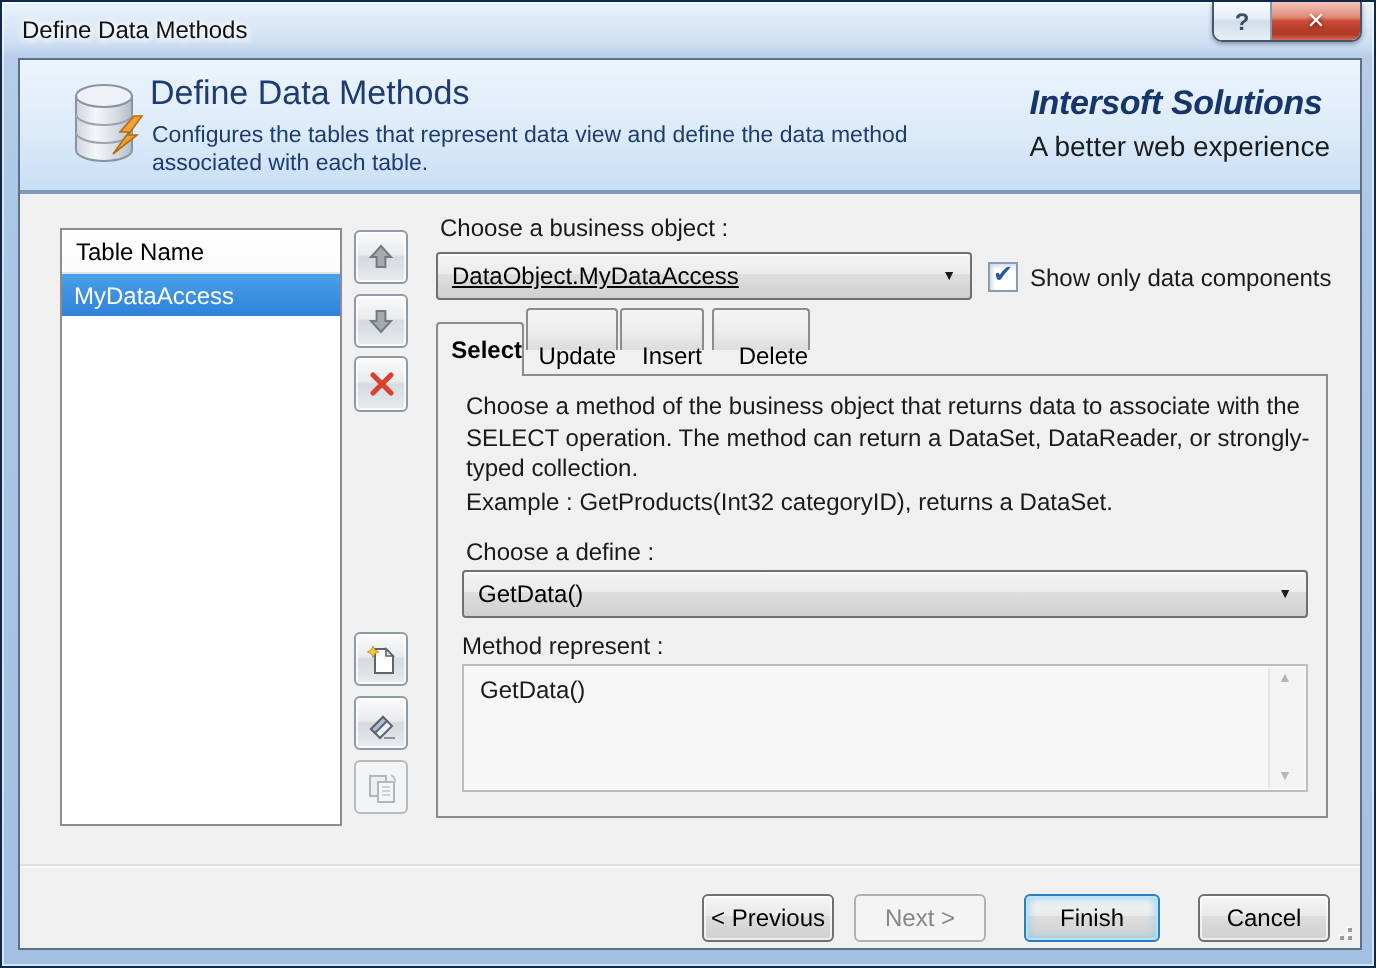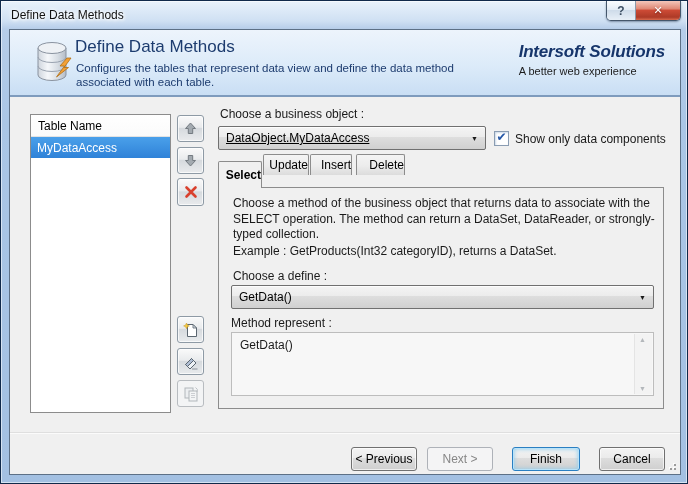--- a/index.html
+++ b/index.html
@@ -45,21 +45,21 @@
   .header-band{
     position:absolute;top:0;left:0;right:0;height:67px;box-sizing:border-box;
     background:linear-gradient(180deg,#edf4fc,#dcebf9 55%,#c9def4);
     border-bottom:2px solid #7e9bbd;
   }
   .db-icon{position:absolute;left:20px;top:8px;width:46px;height:48px;}
   .header-title{position:absolute;left:65px;top:7px;font-size:17px;color:#1d3c6f;}
   .header-desc{position:absolute;left:66px;top:31px;width:402px;font-size:11.5px;line-height:14px;color:#1d3c6f;}
   .brand-block{position:absolute;right:15px;top:12px;text-align:left;}
   .brand{font-size:17px;font-weight:bold;font-style:italic;color:#16356b;letter-spacing:-0.2px;}
-  .tagline{font-size:11px;color:#1b1b1b;margin-top:3px;}
+  .tagline{font-size:14px;color:#1b1b1b;margin-top:3px;}
   
   .list-box{
     position:absolute;left:20px;top:84px;width:141px;height:299px;box-sizing:border-box;
     background:#fff;border:1px solid #8c8c8c;
   }
   .list-header{
     height:22px;box-sizing:border-box;padding:4px 0 0 7px;font-size:12px;color:#000;
     background:linear-gradient(#ffffff,#fbfbfb);border-bottom:1px solid #e3e3e3;cursor:default;
   }
   .list-row-selected{
@@ -89,21 +89,21 @@
     background:#fff;border:1px solid #8a9cb2;box-shadow:inset 1px 1px 2px #ccd9e8;
     display:flex;align-items:center;justify-content:center;cursor:default;
   }
   .check-glyph{font-size:12px;font-weight:bold;color:#2557a7;margin-top:-3px;}
   
   .tab{
     position:absolute;box-sizing:border-box;border:1px solid #8c8c8c;border-bottom:none;
     border-radius:2px 2px 0 0;font-size:12px;text-align:right;color:#000;cursor:default;
     background:linear-gradient(#f4f4f4,#ececec 55%,#dcdcdc);
   }
-  .tab.inactive{top:124px;height:21px;padding-top:3px;}
+  .tab.inactive{top:124px;height:21px;padding-top:16px;}
   .tab.active{
     top:131px;height:27px;padding-top:6px;font-weight:bold;background:#f0f0f0;z-index:3;
   }
   .panel{
     position:absolute;left:208px;top:157px;width:446px;height:222px;box-sizing:border-box;
     background:#f0f0f0;border:1px solid #8c8c8c;z-index:1;
   }
   .p-desc{position:absolute;left:14px;top:8px;width:426px;font-size:12px;line-height:15.5px;color:#1a1a1a;cursor:default;}
   .p-example{position:absolute;left:14px;top:56px;width:426px;font-size:12px;color:#1a1a1a;cursor:default;}
   .sig-box{

